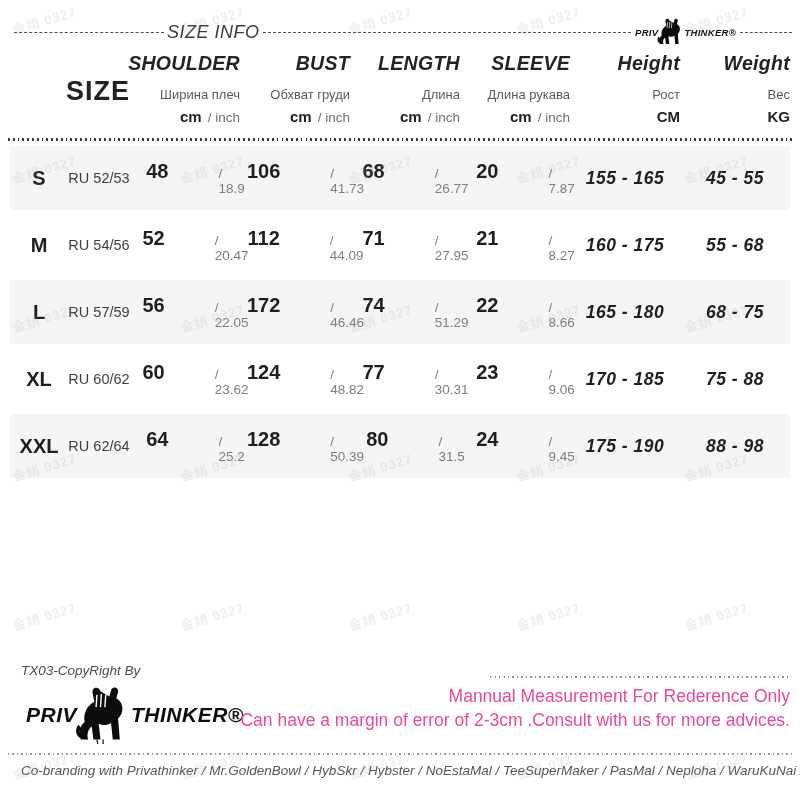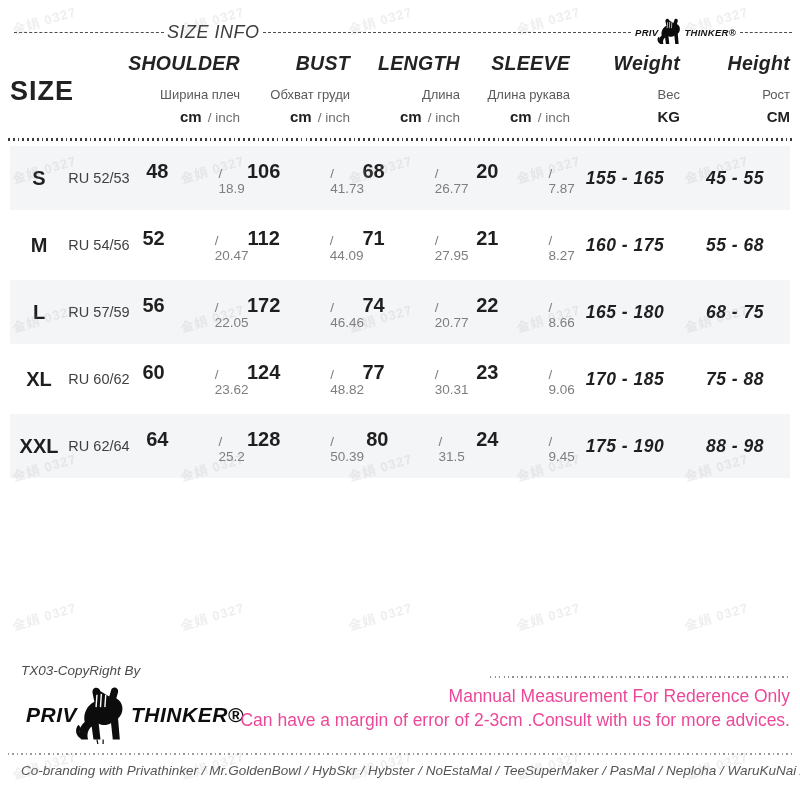--- a/index.html
+++ b/index.html
@@ -17,21 +17,21 @@
   .dash.d1{width:150px;}
   .dash.d2{flex:1;}
   .dash.d3{width:52px;}
   .hdr-title{font-style:italic;font-size:18px;color:#3c3c3c;letter-spacing:.5px;padding:0 3px;white-space:nowrap;}
   .minilogo{display:flex;align-items:center;padding:0 4px;}
   .minilogo .btxt{font-weight:700;font-style:italic;font-size:9.5px;letter-spacing:.3px;color:#111;white-space:nowrap;}
   .minilogo svg{margin:0 -2px;}
   
   .grid{display:grid;grid-template-columns:58px 62px repeat(6,110px);width:780px;margin-left:10px;align-items:center;}
   .thead{position:absolute;top:50px;left:0;z-index:2;}
-  .size-head{grid-column:1 / span 2;text-align:left;font-weight:700;font-size:27px;letter-spacing:1px;color:#222;}
+  .size-head{grid-column:1 / span 2;text-align:right;font-weight:700;font-size:27px;letter-spacing:1px;color:#222;}
   .hcol{display:flex;flex-direction:column;align-items:flex-end;justify-content:flex-start;height:82px;}
   .hcol .hlabel{font-weight:700;font-style:italic;font-size:19.5px;color:#232323;letter-spacing:.3px;margin-top:2px;}
   .hcol .hsub{font-size:13px;color:#5a5a5a;margin-top:12px;}
   .hcol .hunits{margin-top:6px;display:flex;align-items:baseline;gap:6px;}
   .hunit-main{font-weight:700;font-size:15px;color:#222;}
   .hunit-alt{font-size:13.5px;color:#6f6f6f;}
   .sep-heavy{position:absolute;top:138px;left:8px;width:784px;height:3px;z-index:2;
     background:repeating-linear-gradient(90deg,#3c3c3c 0 1.7px,transparent 1.7px 4.8px);}
   
   .rows{position:absolute;top:143px;left:0;z-index:2;}
@@ -145,31 +145,31 @@
     </div>
     <div class="hcol">
       <span class="hlabel">SLEEVE</span>
       <span class="hsub">Длина рукава</span>
       <span class="hunits">
           <span class="hunit-main">cm</span>
           <span class="hunit-alt">/ inch</span>
         </span>
     </div>
     <div class="hcol">
+      <span class="hlabel">Height</span>
+      <span class="hsub">Рост</span>
+      <span class="hunits">
+          <span class="hunit-main">CM</span>
+        </span>
+    </div>
+    <div class="hcol">
       <span class="hlabel">Weight</span>
       <span class="hsub">Вес</span>
       <span class="hunits">
           <span class="hunit-main">KG</span>
-        </span>
-    </div>
-    <div class="hcol">
-      <span class="hlabel">Height</span>
-      <span class="hsub">Рост</span>
-      <span class="hunits">
-          <span class="hunit-main">CM</span>
         </span>
     </div>
   </div>
 
   <div class="sep-heavy"></div>
 
   <div class="rows">
 
     <div class="row grid shaded">
       <span class="sz">S</span>
@@ -223,21 +223,21 @@
       <span class="val">
           <span class="num">56</span>
           <span class="inch">/ 22.05</span>
         </span>
       <span class="val">
           <span class="num">172</span>
           <span class="inch">/ 46.46</span>
         </span>
       <span class="val">
           <span class="num">74</span>
-          <span class="inch">/ 20.77</span>
+          <span class="inch">/ 51.29</span>
         </span>
       <span class="val">
           <span class="num">22</span>
           <span class="inch">/ 8.66</span>
         </span>
       <span class="range">165 - 180</span>
       <span class="range">68 - 75</span>
     </div>
 
     <div class="row grid">

